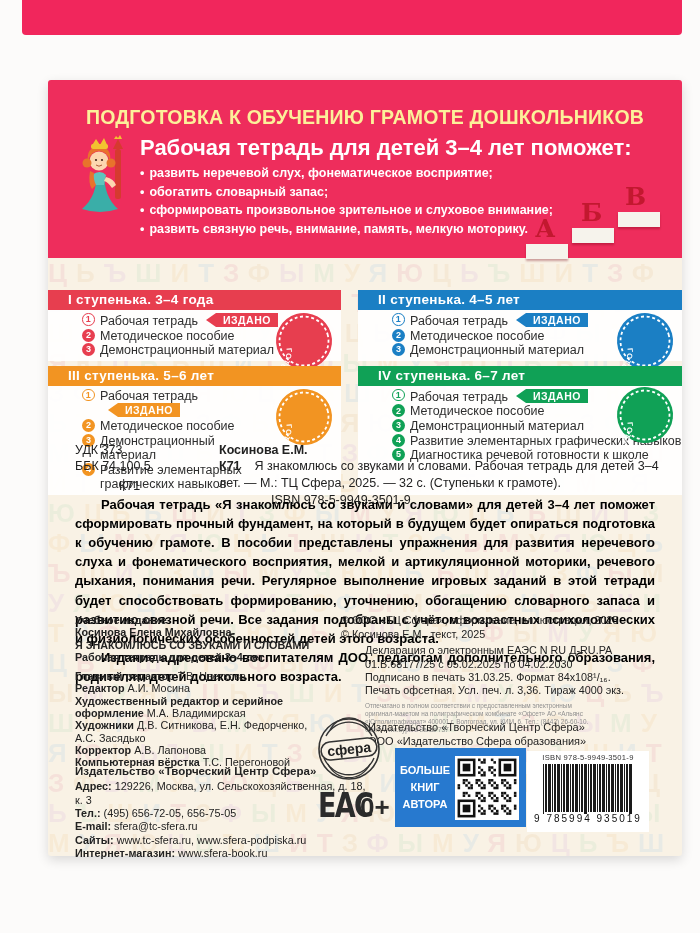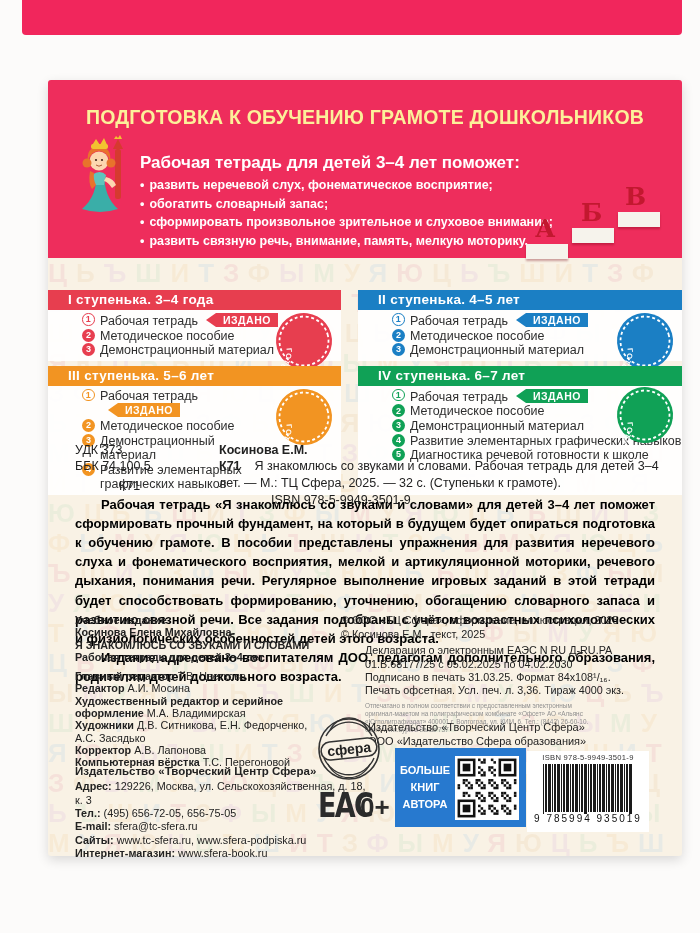--- a/index.html
+++ b/index.html
@@ -14,21 +14,21 @@
 
   
   .letter-pattern{position:absolute;left:0;right:0;top:178px;bottom:0;overflow:hidden;opacity:.20;line-height:30px;font-size:26px;font-weight:bold;letter-spacing:9px;word-break:break-all;z-index:0;pointer-events:none;}
 
   
   .pink{position:absolute;left:0;top:0;width:634px;height:178px;background:#ee2d5c;border-radius:3px 3px 0 0;z-index:2;color:#fff;}
   .cover-title{margin:26px 20px 0 20px;text-align:center;color:#fcf09a;font-size:19.5px;font-weight:bold;letter-spacing:.2px;}
   .cover-sub{margin:4px 20px 0 26px;font-size:16.5px;font-weight:bold;line-height:1.22;}
   .promo{position:relative;margin:6px 0 0 26px;display:flex;}
   .promo-text{margin-left:8px;}
-  .promo-title{font-size:17px;font-weight:bold;margin:18px 0 3px 0;}
+  .promo-title{font-size:22px;font-weight:bold;margin:0 0 3px 0;}
   .bullet{font-size:12.5px;font-weight:bold;line-height:1.48;max-width:470px;}
   .bullet .dot{margin-right:5px;}
   
   .steps{position:absolute;right:16px;top:108px;width:140px;height:70px;z-index:3;}
   .step-block{position:absolute;width:42px;height:15px;background:#f6f3ec;box-shadow:0 2px 2px rgba(120,0,20,.35);}
   .step-letter{position:absolute;font-family:"DejaVu Serif",serif;font-weight:bold;font-size:25px;color:#c2182f;}
 
   
   .series-heading{position:absolute;left:27px;top:182px;font-size:17px;font-weight:600;color:#1c1c1c;z-index:2;}
   .boxes{position:absolute;left:0;top:210px;width:634px;display:grid;grid-template-columns:293px 324px;column-gap:17px;row-gap:5px;z-index:2;}

